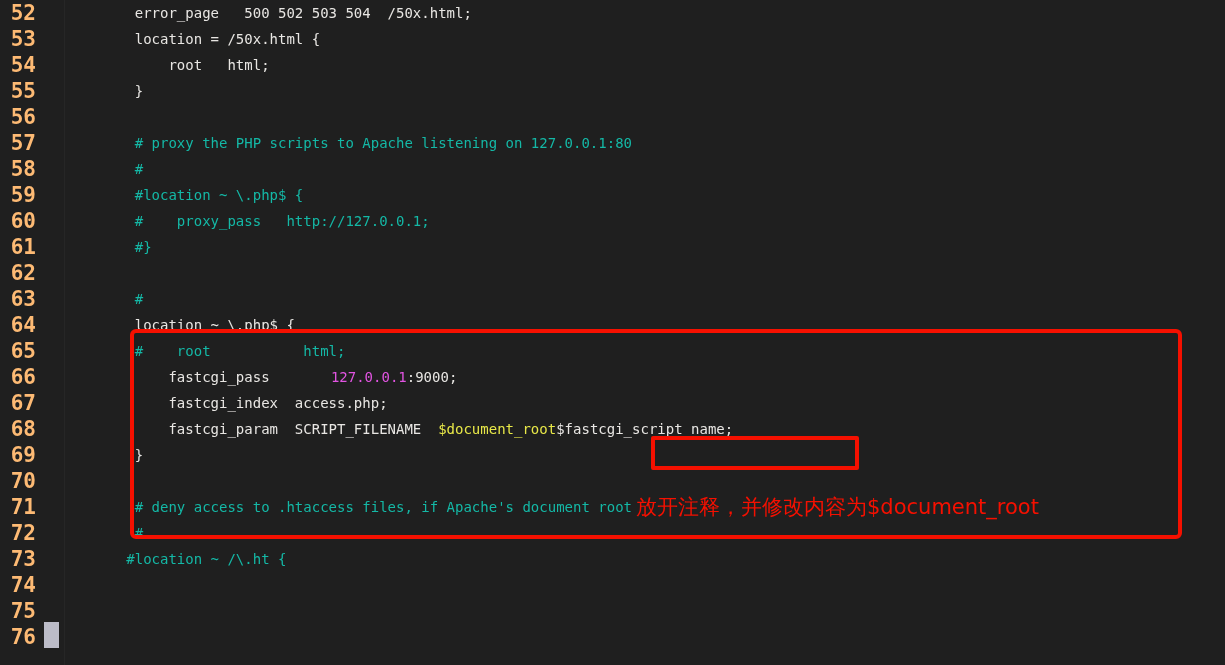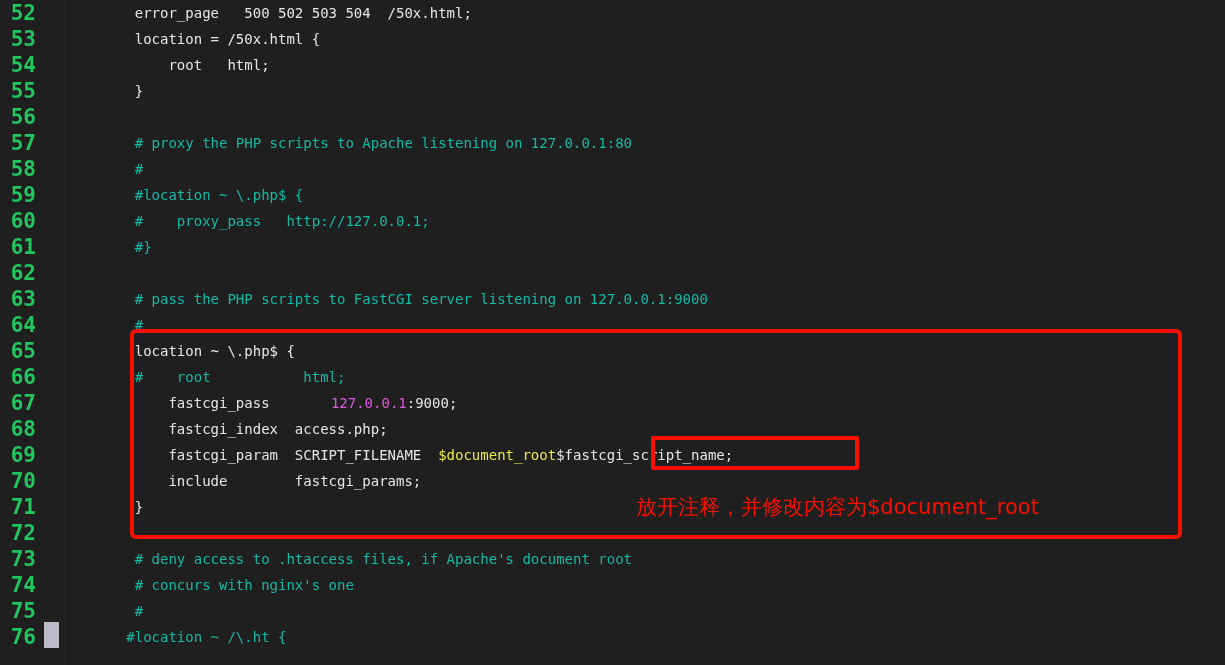--- a/index.html
+++ b/index.html
@@ -26,21 +26,21 @@
     top: 0;
     width: 40px;
     height: 665px;
     text-align: right;
     z-index: 2;
   }
   .lineno {
     display: block;
     height: 26px;
     line-height: 26px;
-    color: #22c55e;
+    color: #fdba74;
     font-size: 21px;
     font-weight: 600;
     padding-right: 4px;
     box-sizing: border-box;
   }
   #gutter-fold {
     position: absolute;
     left: 40px;
     top: 0;
     width: 24px;
@@ -165,32 +165,29 @@
       <span class="codeline"><span class="plain">    location = /50x.html {</span></span>
       <span class="codeline"><span class="plain">        root   html;</span></span>
       <span class="codeline"><span class="plain">    }</span></span>
       <span class="codeline"><span class="plain"></span></span>
       <span class="codeline"><span class="cmt">    # proxy the PHP scripts to Apache listening on 127.0.0.1:80</span></span>
       <span class="codeline"><span class="cmt">    #</span></span>
       <span class="codeline"><span class="cmt">    #location ~ \.php$ {</span></span>
       <span class="codeline"><span class="cmt">    #    proxy_pass   http://127.0.0.1;</span></span>
       <span class="codeline"><span class="cmt">    #}</span></span>
       <span class="codeline"><span class="plain"></span></span>
-      <span class="codeline"><span class="cmt">    # pass the PHP scripts to FastCGI server listening on 127.0.0.1:9000</span></span>
       <span class="codeline"><span class="cmt">    #</span></span>
       <span class="codeline"><span class="plain">    location ~ \.php$ {</span></span>
       <span class="codeline"><span class="cmt">    #    root           html;</span></span>
       <span class="codeline"><span class="plain">        fastcgi_pass   </span><span class="num">127.0.0.1</span><span class="plain">:9000;</span></span>
       <span class="codeline"><span class="plain">        fastcgi_index  access.php;</span></span>
       <span class="codeline"><span class="plain">        fastcgi_param  SCRIPT_FILENAME  </span><span class="hl">$document_root</span><span class="plain">$fastcgi_script_name;</span></span>
-      <span class="codeline"><span class="plain">        include        fastcgi_params;</span></span>
       <span class="codeline"><span class="plain">    }</span></span>
       <span class="codeline"><span class="plain"></span></span>
       <span class="codeline"><span class="cmt">    # deny access to .htaccess files, if Apache's document root</span></span>
-      <span class="codeline"><span class="cmt">    # concurs with nginx's one</span></span>
       <span class="codeline"><span class="cmt">    #</span></span>
       <span class="codeline"><span class="cmt">   #location ~ /\.ht {</span></span>
     </div>
 
   <div id="cursor"></div>
 
   <div class="annbox" id="box-block"></div>
   <div class="annbox" id="box-docroot"></div>
   <div id="ann-note">放开注释，并修改内容为$document_root</div>
 

